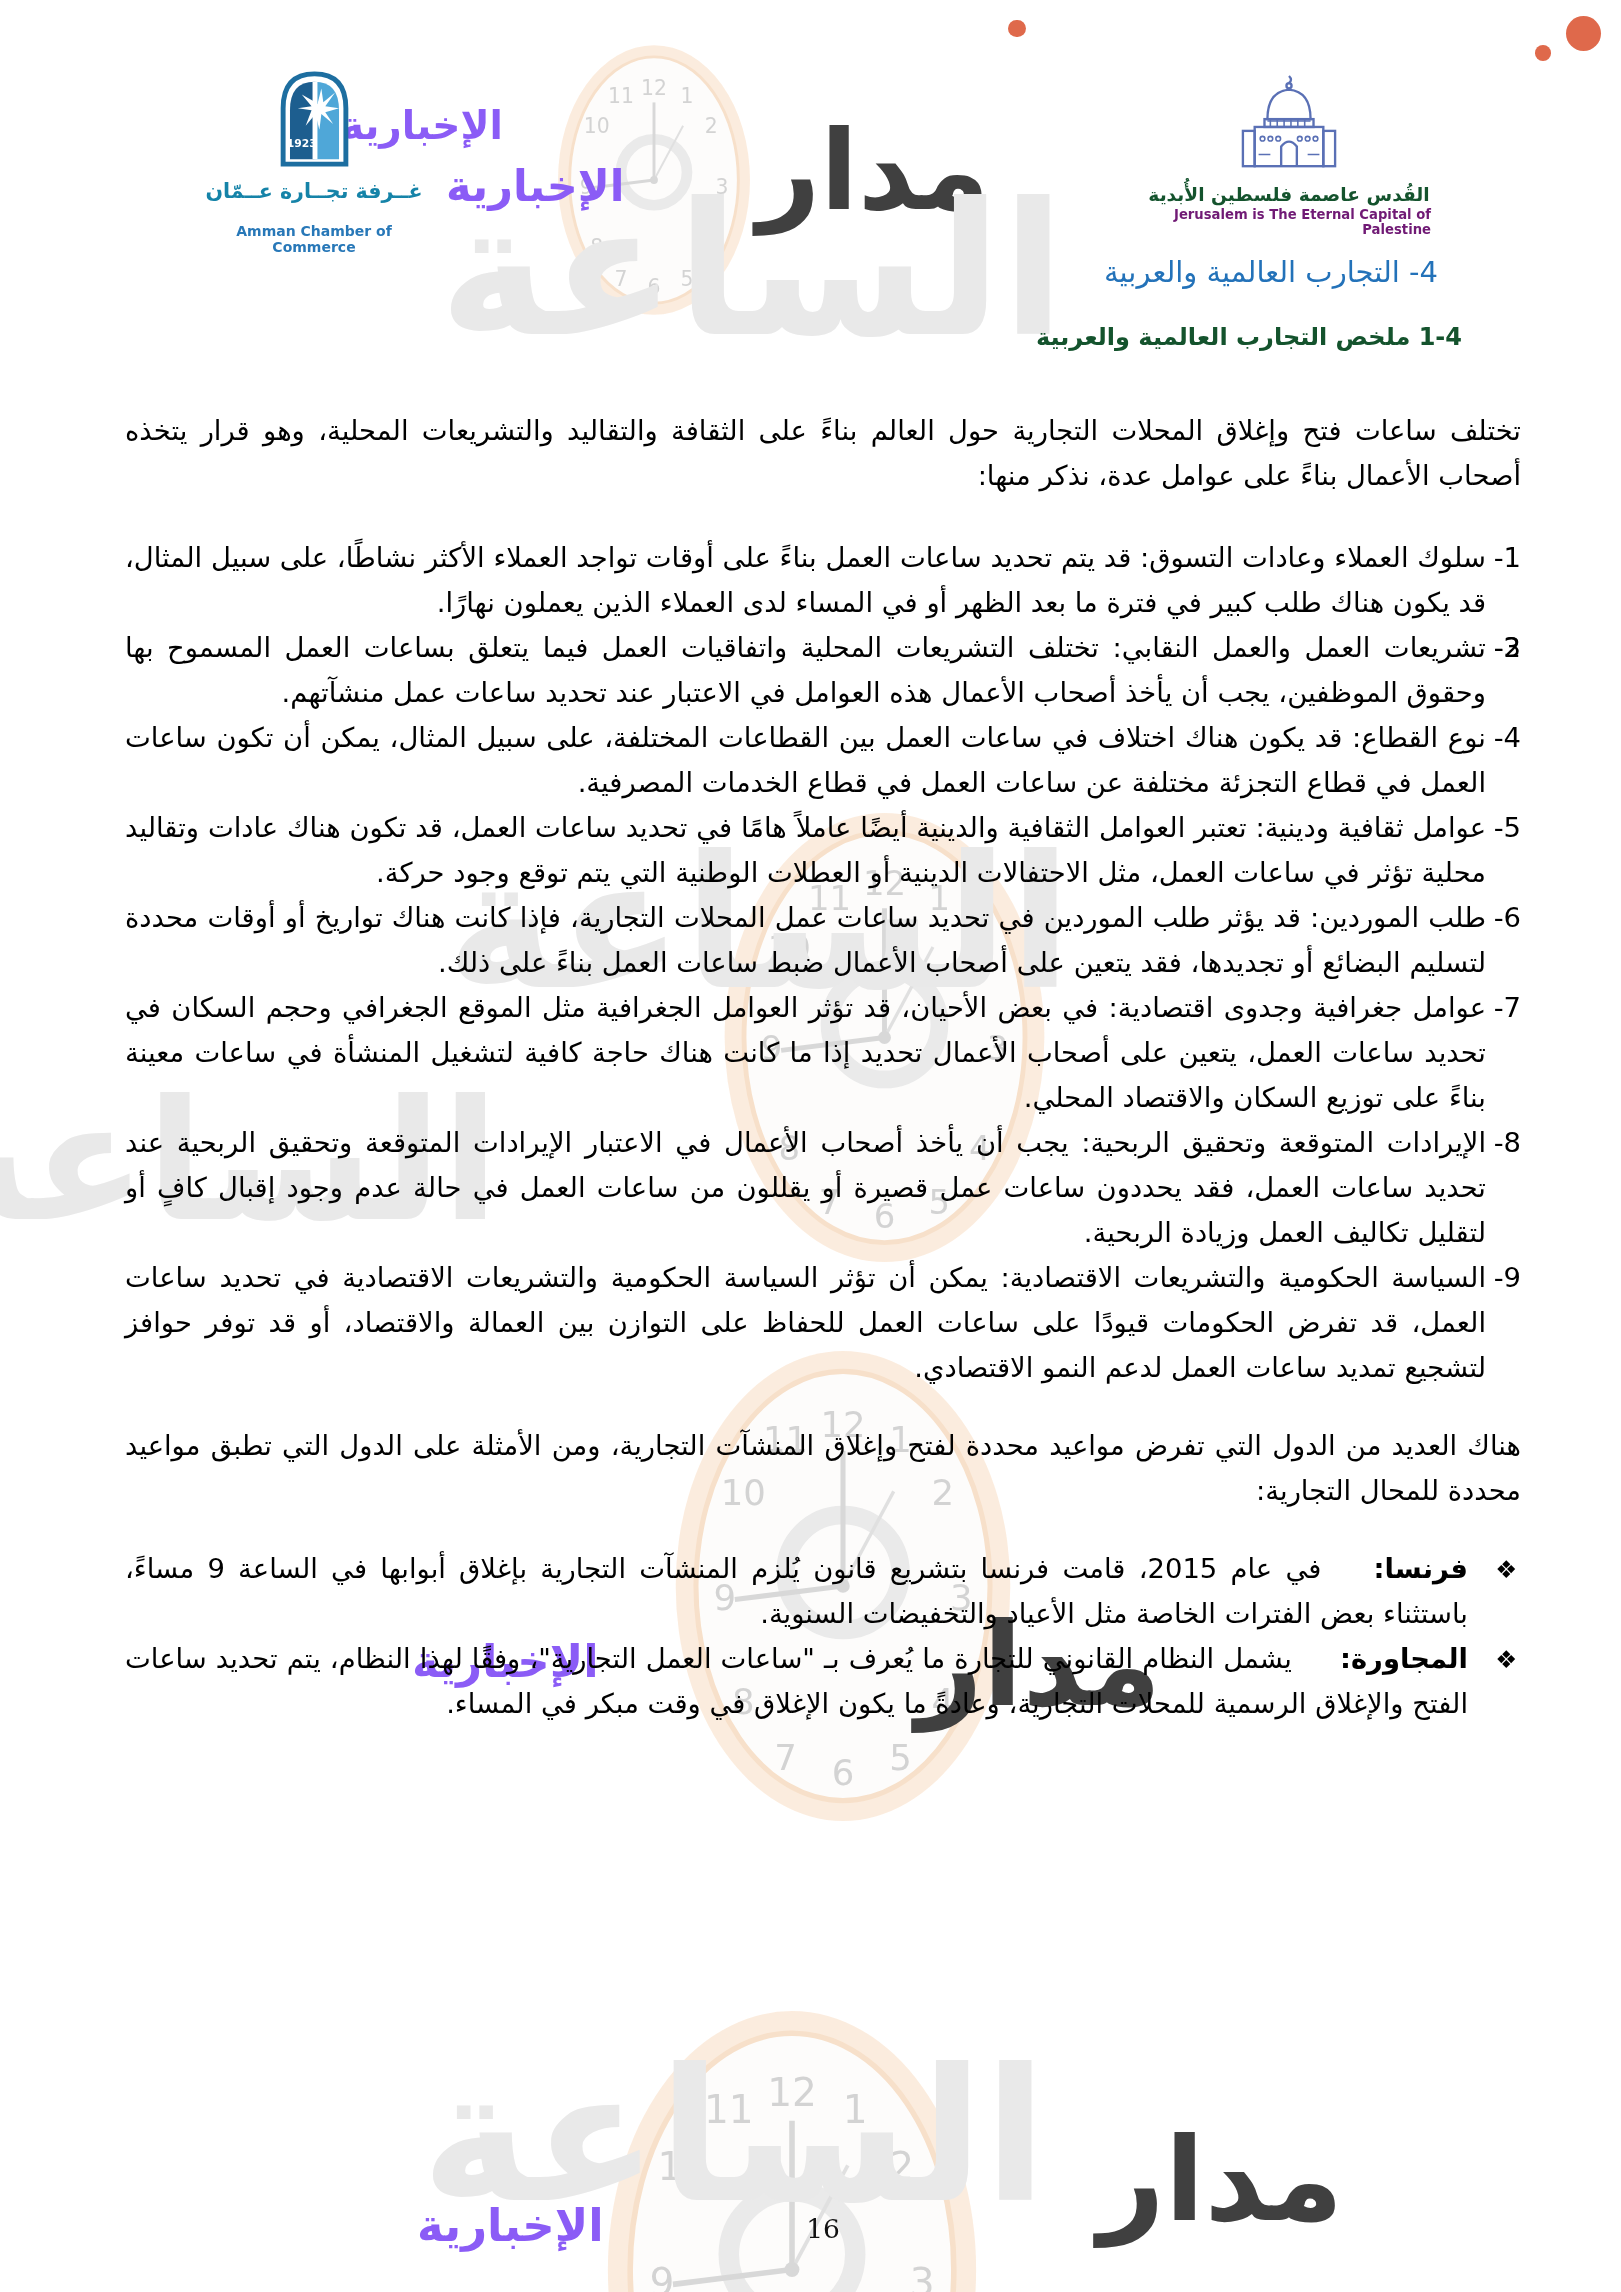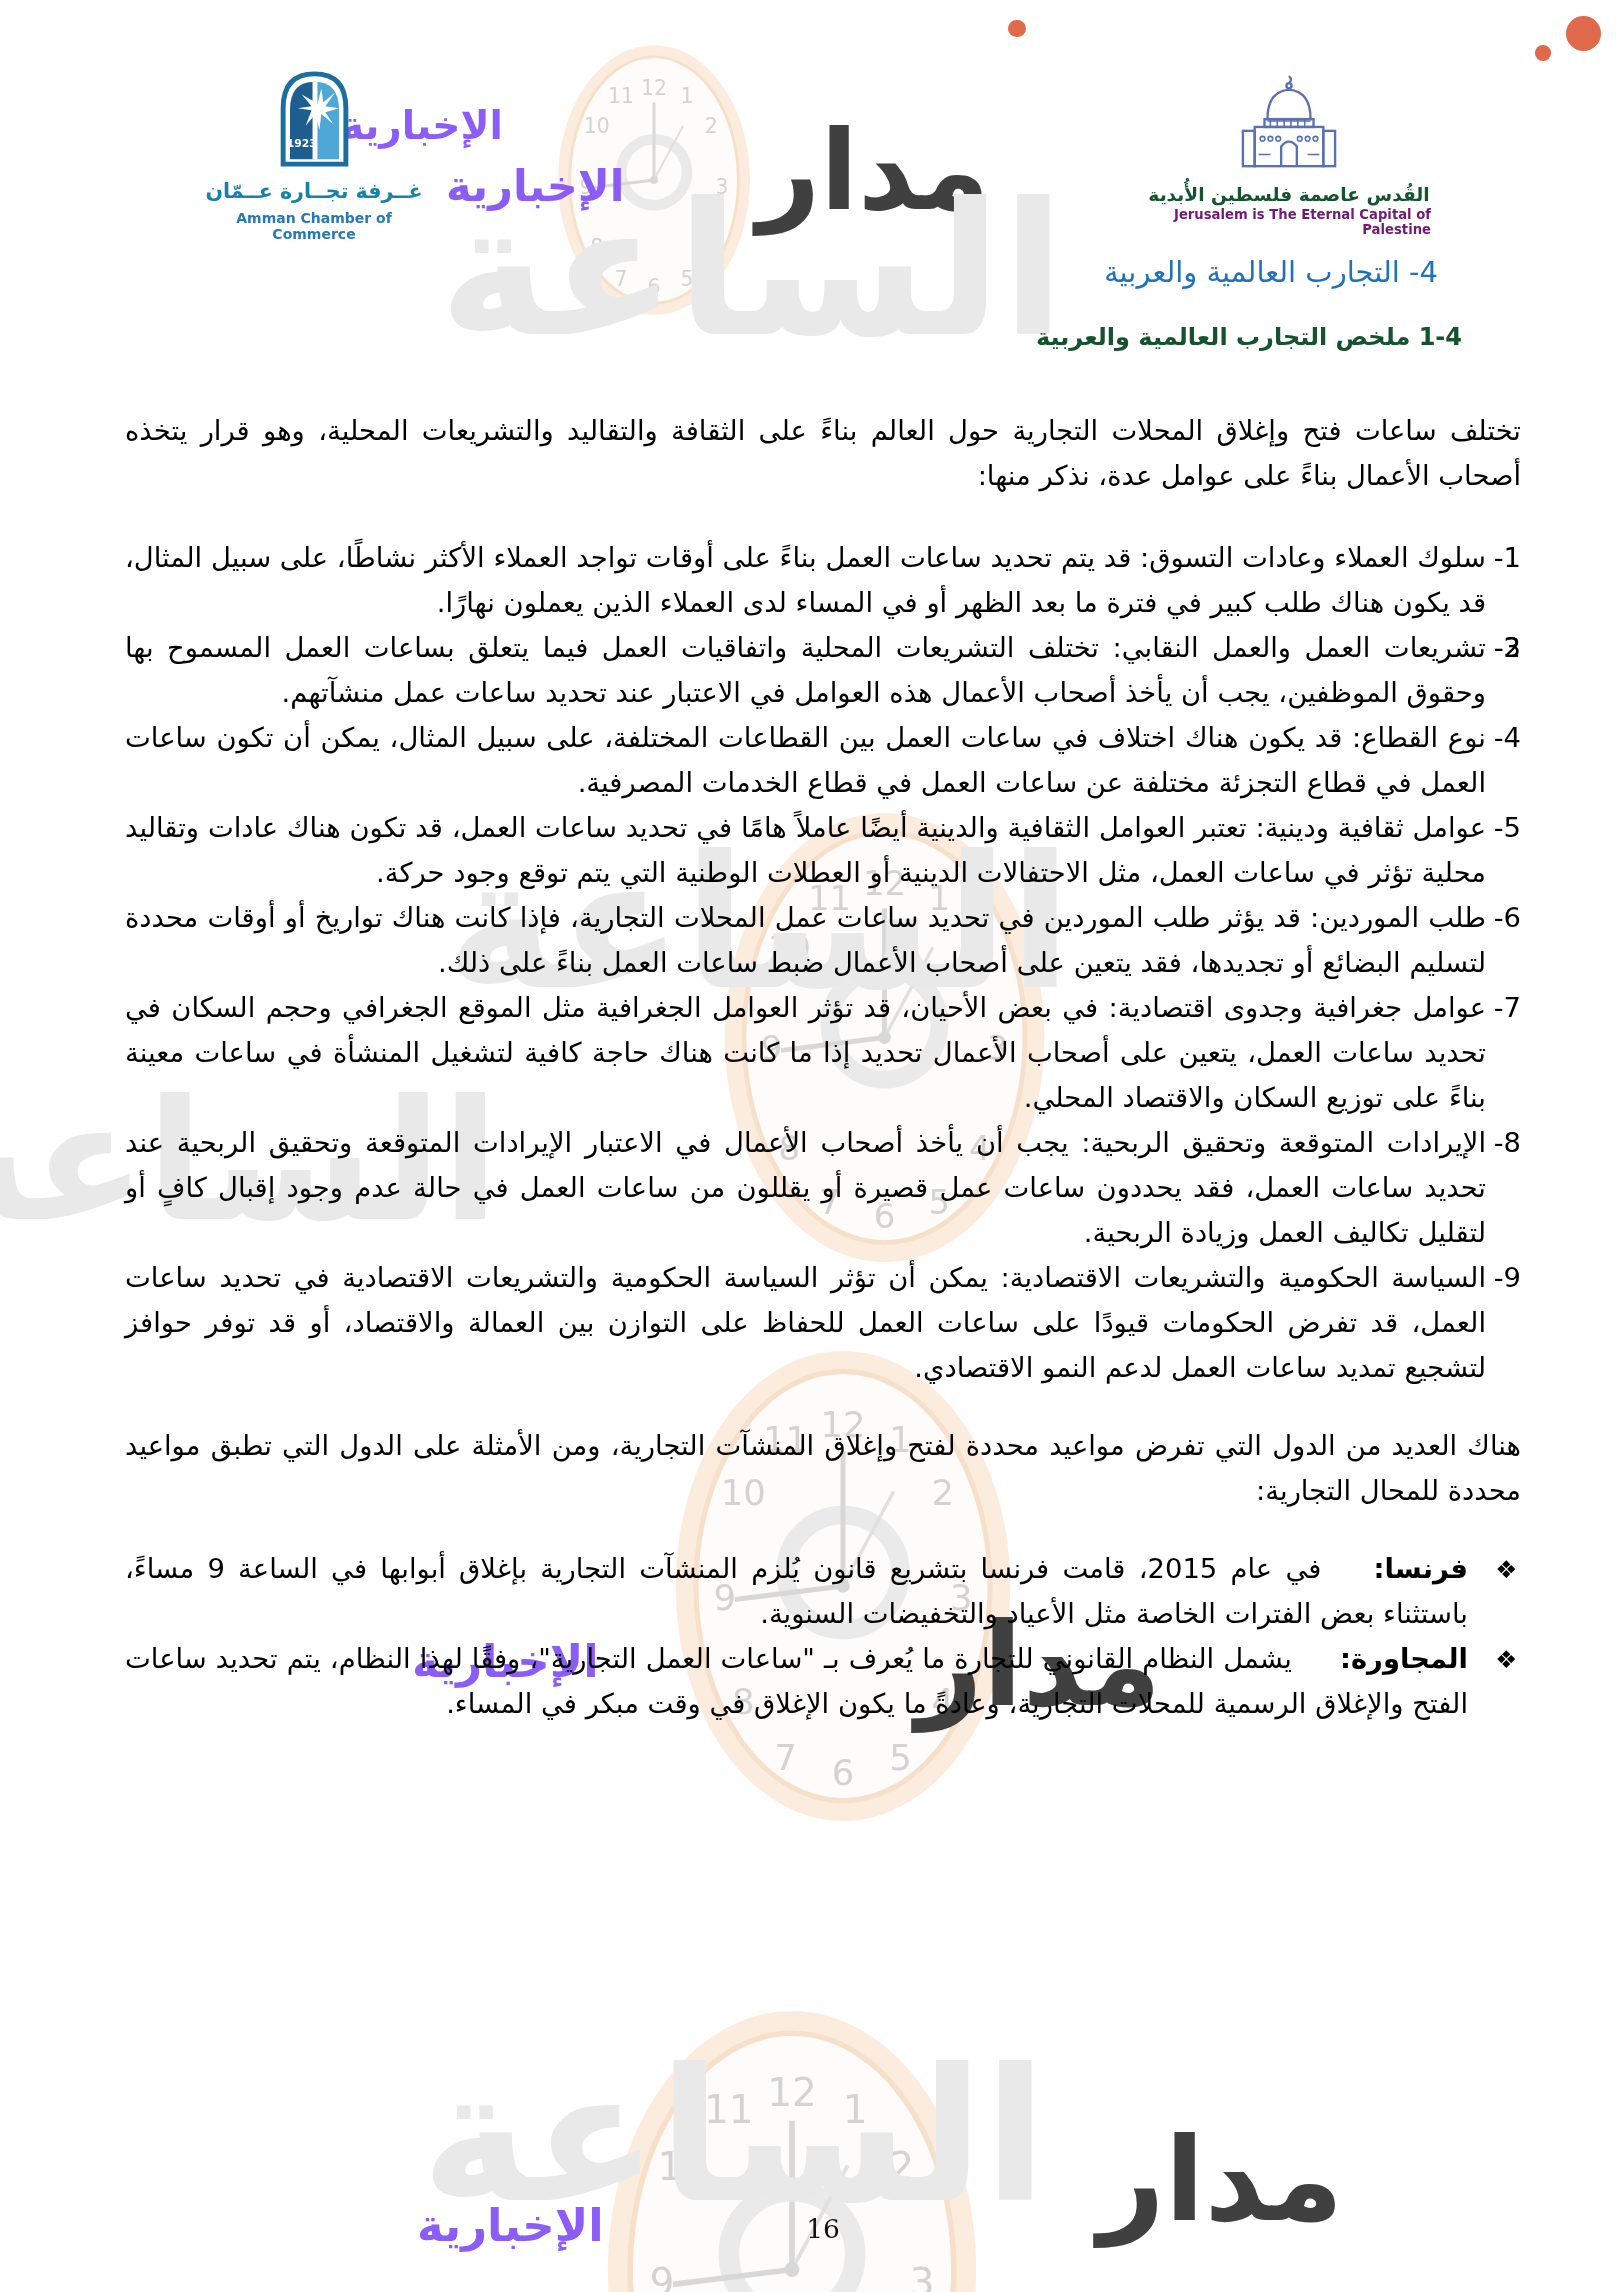--- a/index.html
+++ b/index.html
@@ -10,21 +10,21 @@
   .wm-word{position:absolute;color:#e9e9e9;font-weight:bold;line-height:1;white-space:nowrap;}
   .wm-word.med{color:#404040;}
   .wm-word.small{color:#8b5cf6;}
   .wm-clock{position:absolute;opacity:.8;}
   .wm-dot{position:absolute;border-radius:50%;background:#d94f2b;opacity:.85;}
   
   .header{position:absolute;z-index:1;left:0;top:0;width:100%;}
   .logo{position:absolute;text-align:center;}
   .logo-left{left:194px;top:69px;width:240px;}
   .logo-left .ar{color:#1583a8;font-size:20.6px;font-weight:bold;margin-top:5.9px;}
-  .logo-left .en{color:#2878b8;font-size:14px;font-weight:bold;margin-top:7px;}
+  .logo-left .en{color:#2878b8;font-size:14px;font-weight:bold;margin-top:20px;}
   .logo-right{left:1147px;top:74px;width:284px;}
   .logo-right .ar{color:#14532d;font-size:18.6px;font-weight:bold;margin-top:3.9px;}
   .logo-right .en{color:#701a75;font-size:13.2px;font-weight:bold;margin-top:2px;text-align:right;}
   
   .content{position:absolute;z-index:1;left:125px;top:253px;width:1396px;direction:rtl;
            color:#000;font-size:27.4px;line-height:45px;}
   h1.sec{margin:0 83px 0 0;font-size:29px;line-height:39px;color:#2372b9;font-weight:normal;text-align:right;}
   h2.sec{margin:25.5px 59px 0 0;font-size:24px;line-height:39px;color:#14532d;font-weight:bold;text-align:right;}
   p.intro{margin:51px 0 0 0;text-align:justify;}
   .list{margin-top:37px;}

